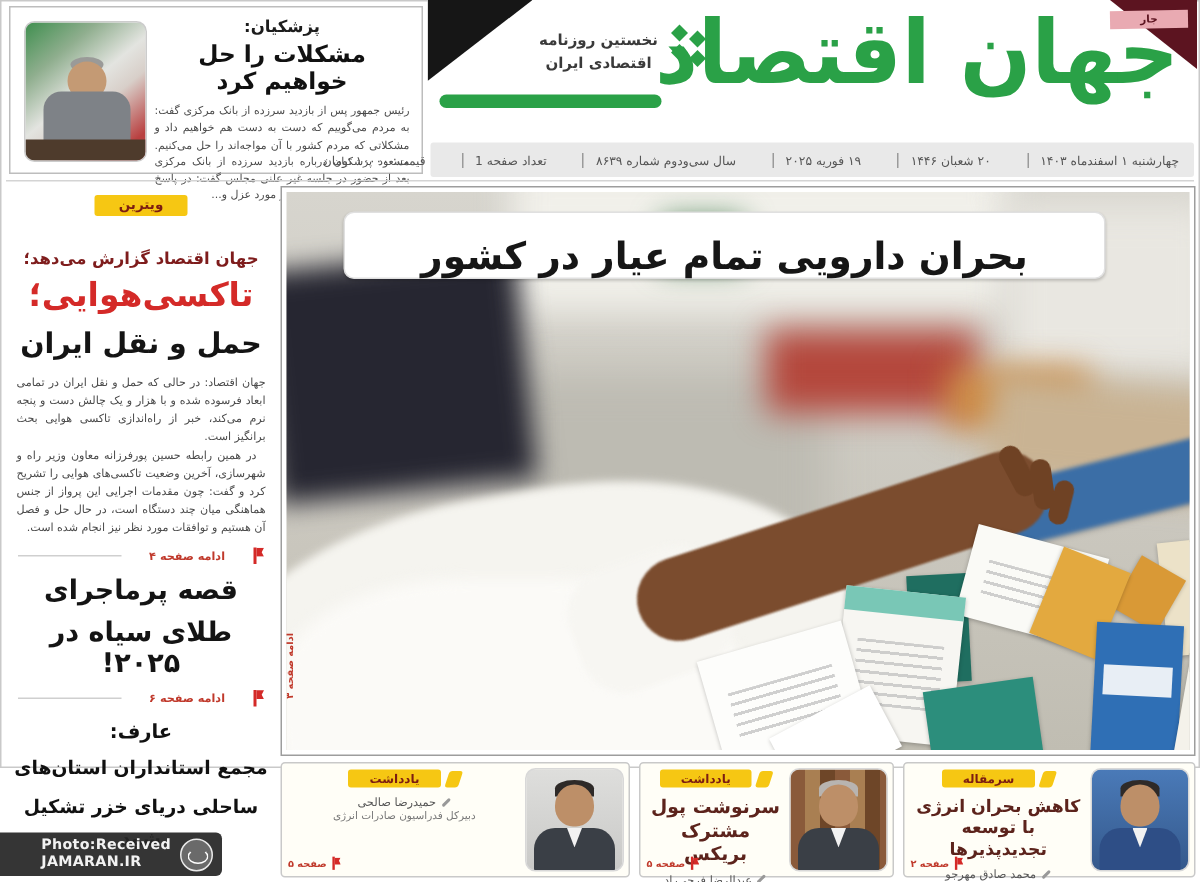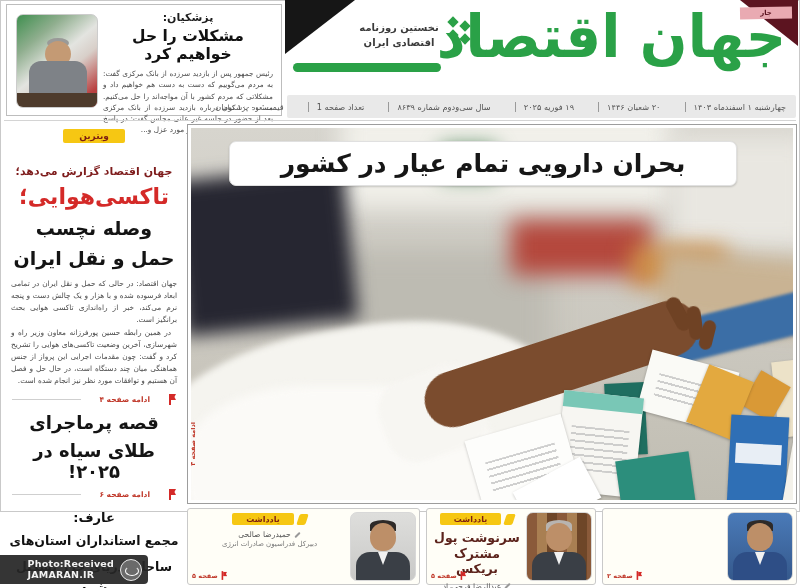--- a/index.html
+++ b/index.html
@@ -129,21 +129,21 @@
   .m2 { left:368px; top:266px; width:80px; height:100px; background:#f7f6f2; transform:rotate(6deg); }
   .m2::before { content:""; position:absolute; left:0; top:0; width:100%; height:16px; background:#79c7b6; }
   .m6 { left:538px; top:288px; width:58px; height:92px; background:#2f6fb5; transform:rotate(3deg); }
   .m6::before { content:""; position:absolute; left:10%; top:30%; width:80%; height:22%; background:#e8eef5; }
   .m3 { left:428px; top:328px; width:74px; height:60px; background:#2c8e7c; transform:rotate(-8deg); }
   .m1 { left:282px; top:298px; width:100px; height:76px; background:#fdfdfb; transform:rotate(-16deg); }
   .m9 { left:328px; top:344px; width:76px; height:46px; background:#ffffff; transform:rotate(-28deg); }
   .m11 { left:598px; top:298px; width:52px; height:82px; background:#f4f2ea; transform:rotate(10deg); }
 
   .photo-headline { position:absolute; left:38px; top:13px; width:508px; height:45px; background:#fff;
-                    border:1px solid #e0e0e0; border-radius:7px; display:flex; align-items:center;
+                    border:1px solid #e0e0e0; border-radius:7px; display:flex; align-items:flex-end;
                     justify-content:center; box-shadow:0 1px 2px rgba(0,0,0,0.18); z-index:5; direction:rtl; }
   .photo-headline span { font-size:25px; font-weight:bold; color:#161616; letter-spacing:-0.5px; }
   .vref { position:absolute; left:-2px; bottom:34px; writing-mode:vertical-rl; transform:rotate(180deg);
           font-size:6.5px; font-weight:bold; color:#c0392b; z-index:5; }
 
   
   .bbox { position:absolute; top:508px; height:77px; border:1px solid #c9c9c9; border-radius:3px;
           background:#fffef7; direction:rtl; }
   .bb1 { left:187px; width:233px; } .bb2 { left:426px; width:170px; } .bb3 { left:602px; width:195px; }
   .bb-photo { position:absolute; right:3px; top:3px; width:66px; height:69px; border-radius:7px;
@@ -225,21 +225,20 @@
     <div class="ds-item">قیمت: ۱۰۰۰۰ تومان</div>
   </div>
   <div class="rule"></div>
 
   <div class="sidebar">
     <span class="tag-pill">ویترین</span>
 
     <div>
       <div class="sb-kicker">جهان اقتصاد گزارش می‌دهد؛</div>
       <div class="hl-red">تاکسی‌هوایی؛</div>
-      <div class="hl-black">وصله نچسب</div>
       <div class="hl-black">حمل و نقل ایران</div>
       <div class="sb-body">
         <p>جهان اقتصاد: در حالی که حمل و نقل ایران در تمامی ابعاد فرسوده شده و با هزار و یک چالش دست و پنجه نرم می‌کند، خبر از راه‌اندازی تاکسی هوایی بحث برانگیز است.</p>
         <p>در همین رابطه حسین پورفرزانه معاون وزیر راه و شهرسازی، آخرین وضعیت تاکسی‌های هوایی را تشریح کرد و گفت: چون مقدمات اجرایی این پرواز از جنس هماهنگی میان چند دستگاه است، در حال حل و فصل آن هستیم و توافقات مورد نظر نیز انجام شده است.</p>
       </div>
       <div class="cont-row">
         <span class="flag-icon"></span>
         <span class="cont-text">ادامه صفحه ۴</span>
         <span class="cont-line"></span>
       </div>
@@ -351,19 +350,32 @@
       <span>صفحه ۵</span>
     </div>
   </div>
 
   <div class="bbox bb3">
     <div class="bb-photo bg-blue">
       <div class="bb-hair"></div>
       <div class="bb-head"></div>
       <div class="bb-torso torso-blue"></div>
     </div>
+    <div class="bb-text">
+      <div class="bb-tagrow">
+        <span class="tag-deco"></span>
+        <span class="tag-sm">سرمقاله</span>
+      </div>
+      <div class="bb-title">کاهش بحران انرژی</div>
+      <div class="bb-title" style="margin-top:0;">با توسعه تجدیدپذیرها</div>
+      <div class="bb-author">
+        <span class="pen-icon"></span>
+        <span>محمد صادق مهرجو</span>
+      </div>
+
+    </div>
     <div class="bb-page">
       <span class="flag-icon"></span>
       <span>صفحه ۲</span>
     </div>
   </div>
 
 </div>
 
 </body></html>

